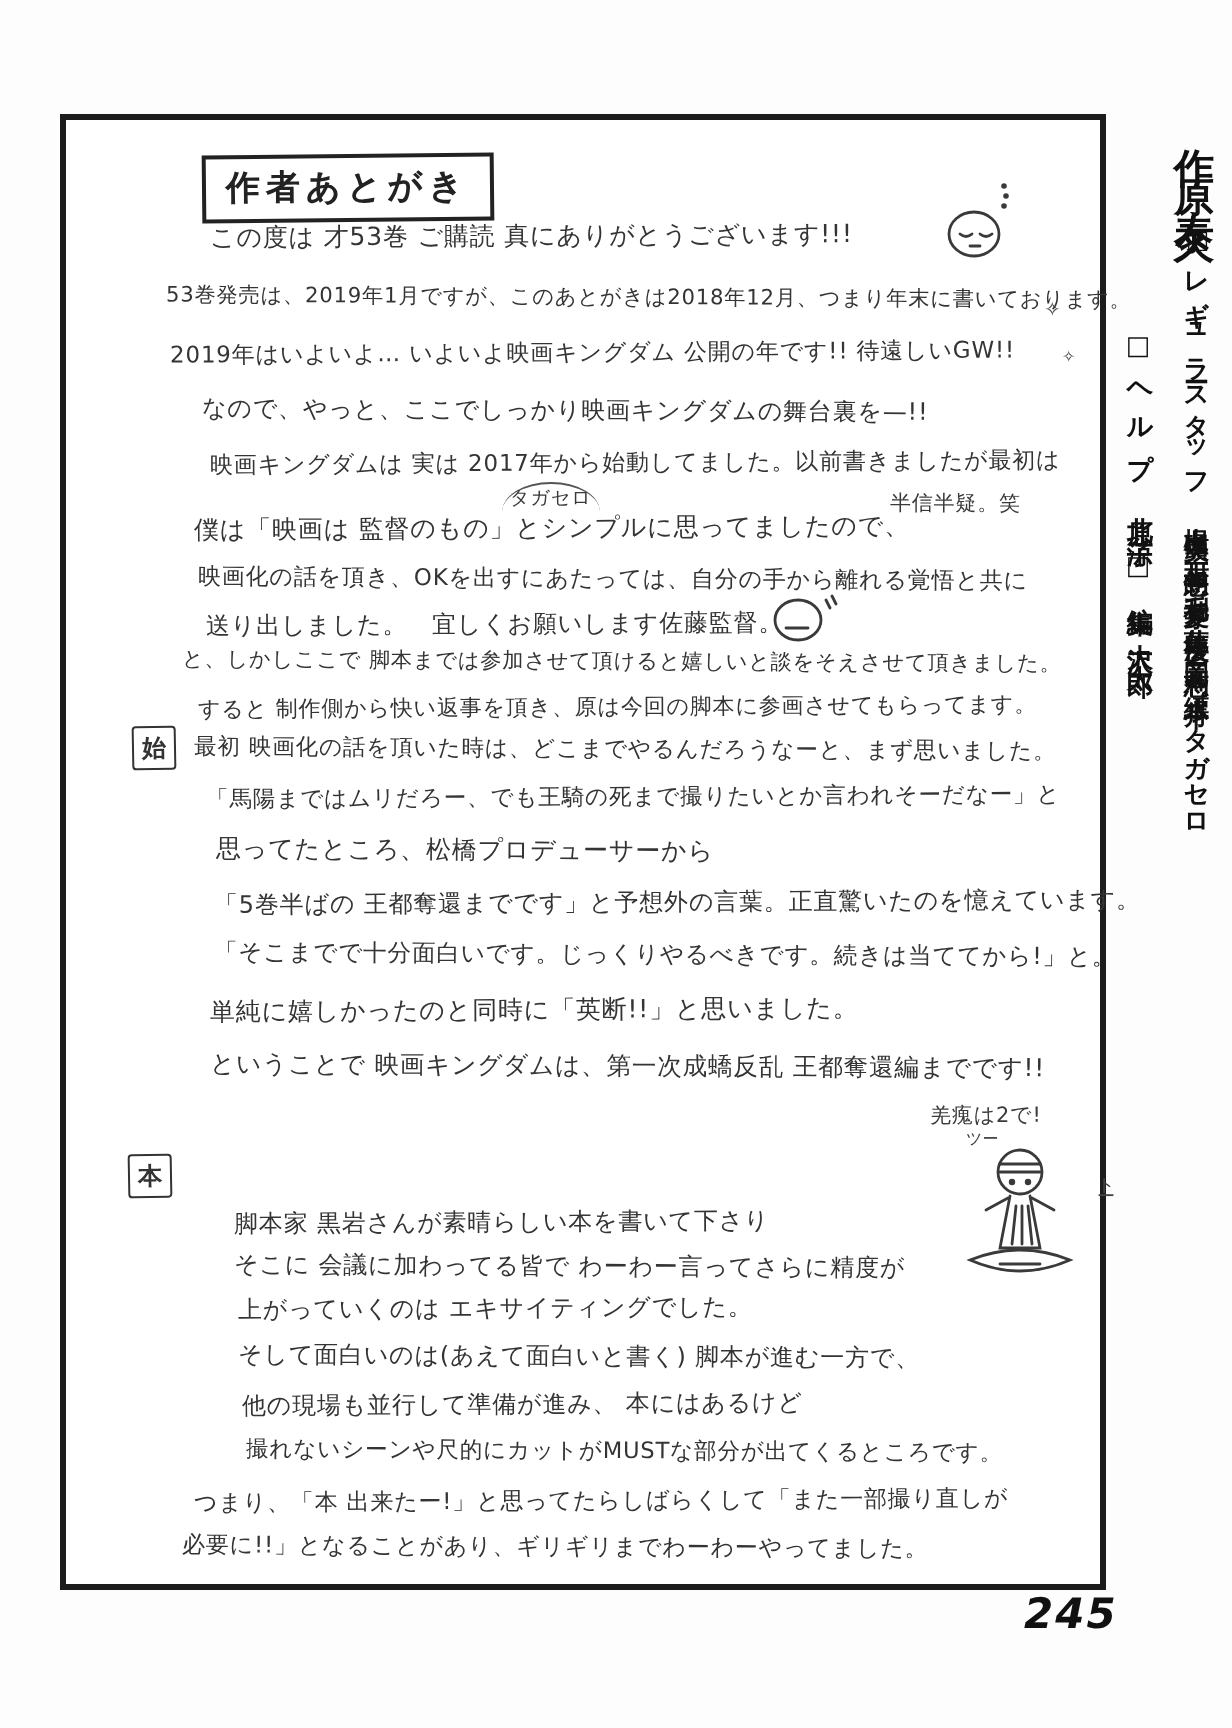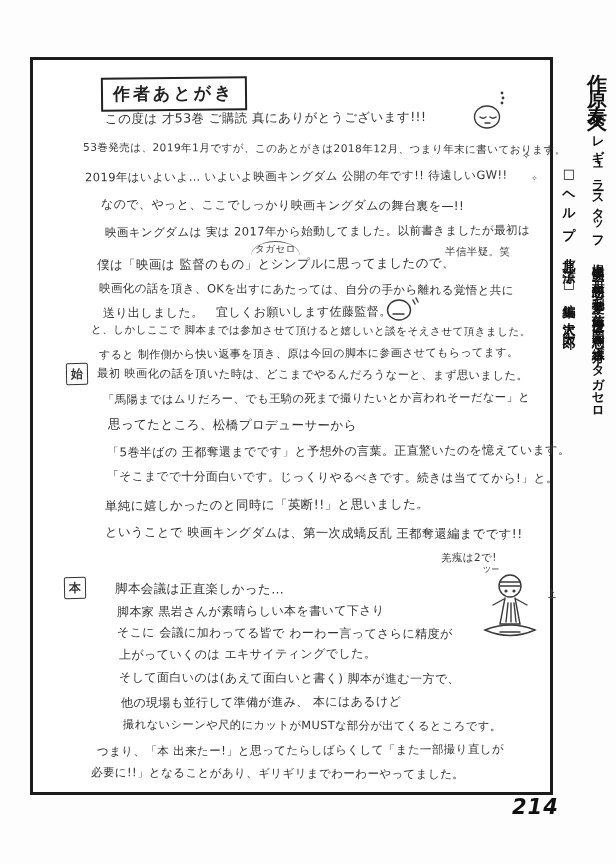--- a/index.html
+++ b/index.html
@@ -91,23 +91,22 @@
   <div class="hw r1" style="left:66px;top:286px;font-size:11px;">すると 制作側から快い返事を頂き、原は今回の脚本に参画させてもらってます。</div>
   <div class="margin-mark" style="left:33px;top:303px;">始</div>
   <div class="hw r2" style="left:64px;top:307px;font-size:11.3px;">最初 映画化の話を頂いた時は、どこまでやるんだろうなーと、まず思いました。</div>
   <div class="hw r1" style="left:70px;top:331px;font-size:11.3px;">「馬陽まではムリだろー、でも王騎の死まで撮りたいとか言われそーだなー」と</div>
   <div class="hw r2" style="left:75px;top:357px;font-size:12.5px;">思ってたところ、松橋プロデューサーから</div>
   <div class="hw r1" style="left:74px;top:383px;font-size:12px;">「5巻半ばの 王都奪還までです」と予想外の言葉。正直驚いたのを憶えています。</div>
   <div class="hw r2" style="left:74px;top:410px;font-size:11.8px;">「そこまでで十分面白いです。じっくりやるべきです。続きは当ててから!」と。</div>
   <div class="hw r1" style="left:72px;top:437px;font-size:12.5px;">単純に嬉しかったのと同時に「英断!!」と思いました。</div>
   <div class="hw r2" style="left:72px;top:465px;font-size:12.3px;">ということで 映画キングダムは、第一次成蟜反乱 王都奪還編までです!!</div>
   <div class="furigana" style="left:450px;top:481px;">ツー</div>
-  <div class="hw note r1" style="left:408px;top:491px;">羌瘣は2で!</div>
+  <div class="hw note r1" style="left:432px;top:491px;">羌瘣は2で!</div>
   <div class="margin-mark" style="left:31px;top:517px;">本</div>
-  <div class="hw r2" style="left:82px;top:521px;font-size:12.5px;">脚本会議は正直楽しかった…</div>
   <div class="hw r1" style="left:84px;top:543px;">脚本家 黒岩さんが素晴らしい本を書いて下さり</div>
   <div class="hw r2" style="left:84px;top:565px;">そこに 会議に加わってる皆で わーわー言ってさらに精度が</div>
   <div class="hw r1" style="left:86px;top:586px;">上がっていくのは エキサイティングでした。</div>
   <div class="hw r2" style="left:86px;top:610px;">そして面白いのは(あえて面白いと書く) 脚本が進む一方で、</div>
   <div class="hw r1" style="left:88px;top:634px;">他の現場も並行して準備が進み、 本にはあるけど</div>
   <div class="hw r2" style="left:90px;top:658px;font-size:11.3px;">撮れないシーンや尺的にカットがMUSTな部分が出てくるところです。</div>
   <div class="hw r1" style="left:64px;top:683px;font-size:11.5px;">つまり、「本 出来たー!」と思ってたらしばらくして「また一部撮り直しが</div>
   <div class="hw r2" style="left:58px;top:706px;font-size:11.5px;">必要に!!」となることがあり、ギリギリまでわーわーやってました。</div>
 
   <span class="sparkle" style="left:489px;top:90px;">✧</span>
@@ -165,13 +164,13 @@
   <span class="big">作</span>
   <span class="big">原 泰久</span>
   <span class="staff">□レギュラースタッフ　梶山 昊頌　上村 恵一朗　毛利 茅夏　佐藤 優次　岡元 利恵　水縹 十月　タガセロ</span>
 </div>
 
 <div class="vcol" id="helper-col">
   <span>□ヘルプ　北原 涼子</span>
   <span>□編集　大沢 太郎</span>
 </div>
 
-<div id="page-number">214</div>
+<div id="page-number">245</div>
 
 </body></html>

